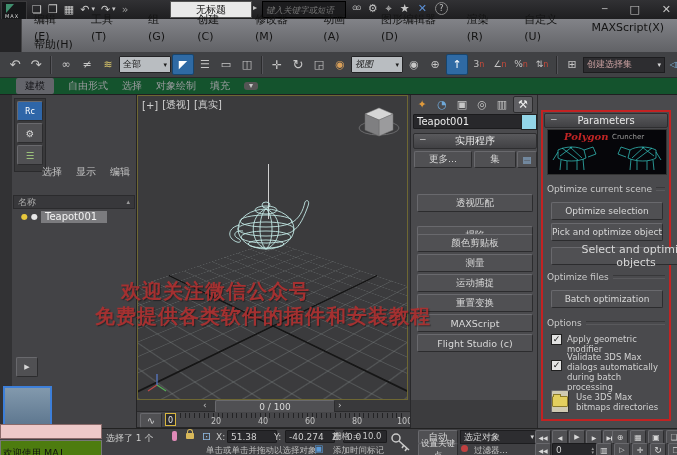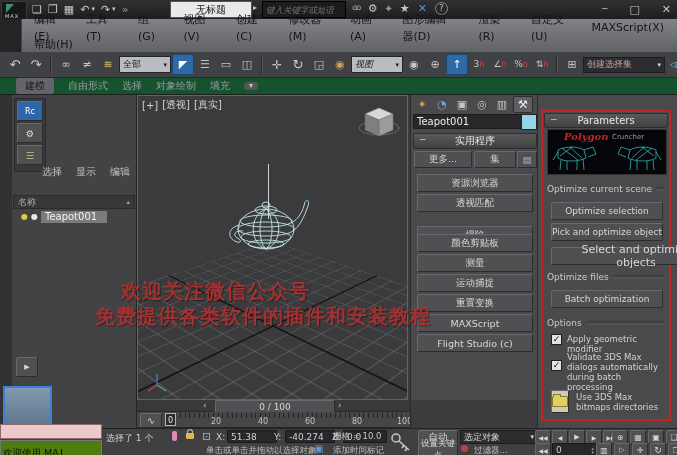--- a/index.html
+++ b/index.html
@@ -72,21 +72,20 @@
       <span class="ic">✕</span>
     </div>
   </div>
 
   <div class="a" style="left:0;top:19px;width:677px;height:33px;background:linear-gradient(#828388,#616266);border-bottom:1px solid #3c3c3e;">
     <div class="a" style="left:0;top:0;width:21px;height:33px;background:#242426;border-right:1px solid #434345;"></div>
     <div class="r" style="margin-left:21px;height:17px;">
       <span class="menu-item">编辑(E)</span>
       <span class="menu-item">工具(T)</span>
       <span class="menu-item">组(G)</span>
-      <span class="menu-item">视图(V)</span>
       <span class="menu-item">创建(C)</span>
       <span class="menu-item">修改器(M)</span>
       <span class="menu-item">动画(A)</span>
       <span class="menu-item">图形编辑器(D)</span>
       <span class="menu-item">渲染(R)</span>
       <span class="menu-item">自定义(U)</span>
       <span class="menu-item">MAXScript(X)</span>
     </div>
     <div class="r" style="margin-left:21px;height:16px;">
       <span class="menu-item">帮助(H)</span>
@@ -254,23 +253,20 @@
       <span>实用程序</span>
     </div>
     <div class="a b3" style="left:3px;top:56px;width:56px;height:15px;">
         <span>更多...</span>
       </div>
     <div class="a b3" style="left:63px;top:56px;width:40px;height:15px;">
         <span>集</span>
       </div>
     <div class="a b3" style="left:106px;top:56px;width:18px;height:15px;color:#8fb8e0;">
         <span>▤</span>
-      </div>
-    <div class="a b3" style="left:6px;top:79px;width:114px;height:16px;">
-        <span>资源浏览器</span>
       </div>
     <div class="a b3" style="left:6px;top:99px;width:114px;height:16px;">
         <span>透视匹配</span>
       </div>
     <div class="a b3" style="left:6px;top:131px;width:114px;height:16px;">
         <span>塌陷</span>
       </div>
     <div class="a b3" style="left:6px;top:139px;width:114px;height:16px;">
         <span>颜色剪贴板</span>
       </div>

